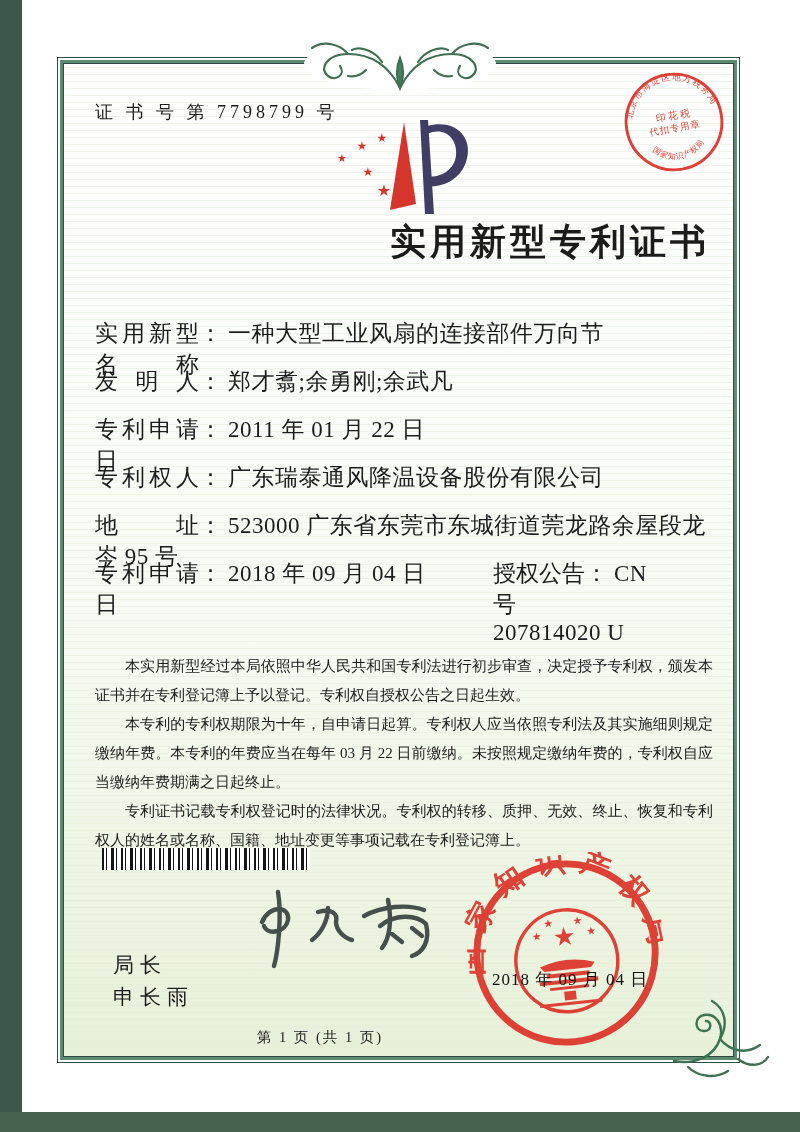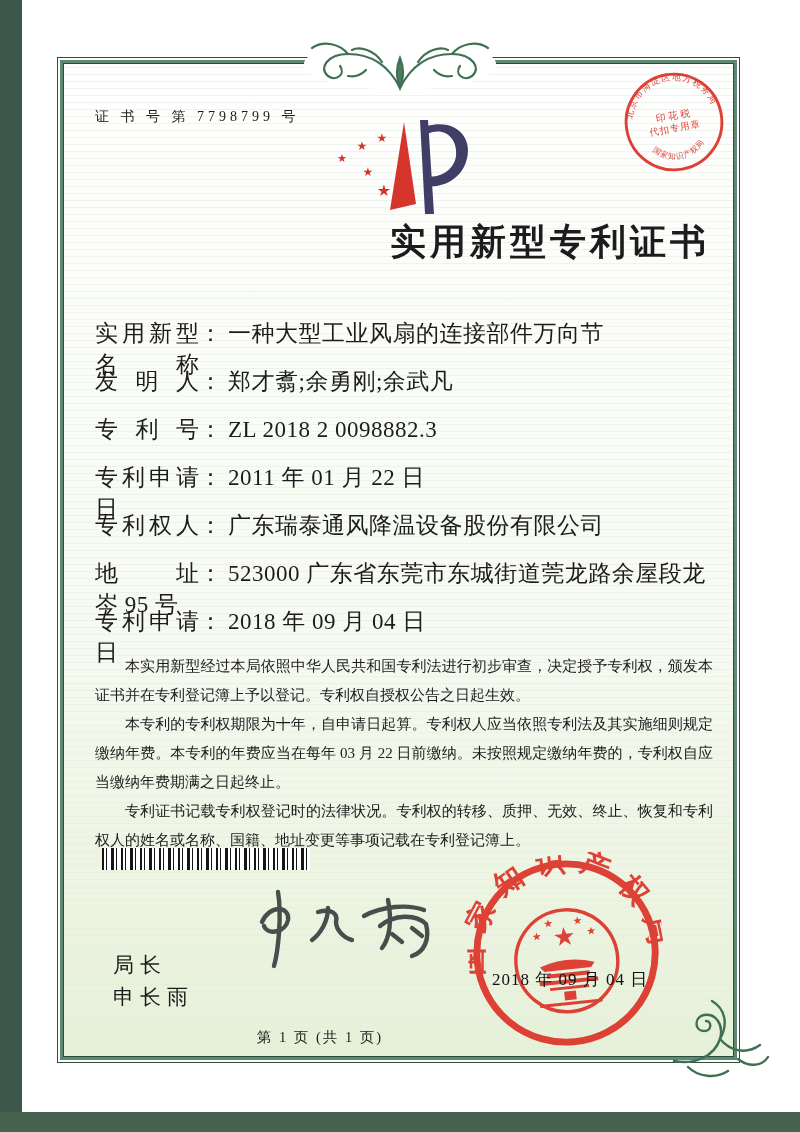--- a/index.html
+++ b/index.html
@@ -10,21 +10,21 @@
   .strip-left{position:absolute;left:0;top:0;width:22px;height:1132px;background:#3c584b;}
   .strip-bottom{position:absolute;left:0;top:1112px;width:800px;height:20px;background:#47634f;}
   .frame{
     position:absolute;left:57px;top:57px;width:681px;height:1004px;
     border:1px solid #2b4c3f;
     box-shadow:inset 0 0 0 2px #ffffff,inset 0 0 0 5px #5d8a71,inset 0 0 0 6px #2b4c3f;
     background:
       linear-gradient(180deg, rgba(255,255,255,0) 0%, rgba(233,242,220,0.35) 55%, rgba(226,238,210,0.85) 100%),
       repeating-linear-gradient(0deg, rgba(140,180,120,0.14) 0 1px, rgba(255,255,255,0) 1px 7px);
   }
-  .cert-no{position:absolute;left:95px;top:108px;font-size:14px;letter-spacing:4px;}
+  .cert-no{position:absolute;left:95px;top:100px;font-size:18px;letter-spacing:4px;}
   .logo{position:absolute;left:320px;top:118px;}
   .title{position:absolute;left:0;top:218px;width:710px;text-align:right;
          font-size:36px;font-weight:bold;letter-spacing:4px;}
   .tax-seal{position:absolute;left:622px;top:70px;transform:rotate(-10deg);opacity:.93;}
   .fields{position:absolute;left:95px;top:318px;width:620px;font-size:23px;}
   .frow{position:relative;height:48px;}
   .flabel{display:inline-block;width:104px;text-align:justify;text-align-last:justify;vertical-align:top;}
   .fcolon{margin-right:6px;}
   .fvalue{letter-spacing:.5px;}
   .grant2{position:absolute;left:398px;top:0;}
@@ -102,33 +102,33 @@
 </svg>
 
 <div class="fields">
   <div class="frow">
     <span class="flabel">实用新型名称</span><span class="fcolon">：</span><span class="fvalue">一种大型工业风扇的连接部件万向节</span>
   </div>
   <div class="frow">
     <span class="flabel">发明人</span><span class="fcolon">：</span><span class="fvalue">郑才翥;余勇刚;余武凡</span>
   </div>
   <div class="frow">
-    <span class="flabel">专利号</span><span class="fcolon">：</span><span class="fvalue">ZL 2018 2 0098882.3</span>
-  </div>
-  <div class="frow">
     <span class="flabel">专利申请日</span><span class="fcolon">：</span><span class="fvalue">2011 年 01 月 22 日</span>
   </div>
   <div class="frow">
     <span class="flabel">专利权人</span><span class="fcolon">：</span><span class="fvalue">广东瑞泰通风降温设备股份有限公司</span>
   </div>
   <div class="frow">
     <span class="flabel">地址</span><span class="fcolon">：</span><span class="fvalue">523000 广东省东莞市东城街道莞龙路余屋段龙岑 95 号</span>
   </div>
   <div class="frow">
     <span class="flabel">专利申请日</span><span class="fcolon">：</span><span class="fvalue">2018 年 09 月 04 日</span>
+    <span class="grant2">
+      <span class="flabel" style="width:92px">授权公告号</span><span class="fcolon">：</span><span class="fvalue">CN 207814020 U</span>
+    </span>
   </div>
 </div>
 
 <div class="paras">
   <p>本实用新型经过本局依照中华人民共和国专利法进行初步审查，决定授予专利权，颁发本证书并在专利登记簿上予以登记。专利权自授权公告之日起生效。</p>
   <p>本专利的专利权期限为十年，自申请日起算。专利权人应当依照专利法及其实施细则规定缴纳年费。本专利的年费应当在每年 03 月 22 日前缴纳。未按照规定缴纳年费的，专利权自应当缴纳年费期满之日起终止。</p>
   <p>专利证书记载专利权登记时的法律状况。专利权的转移、质押、无效、终止、恢复和专利权人的姓名或名称、国籍、地址变更等事项记载在专利登记簿上。</p>
 </div>
 
 <div class="barcode"></div>

